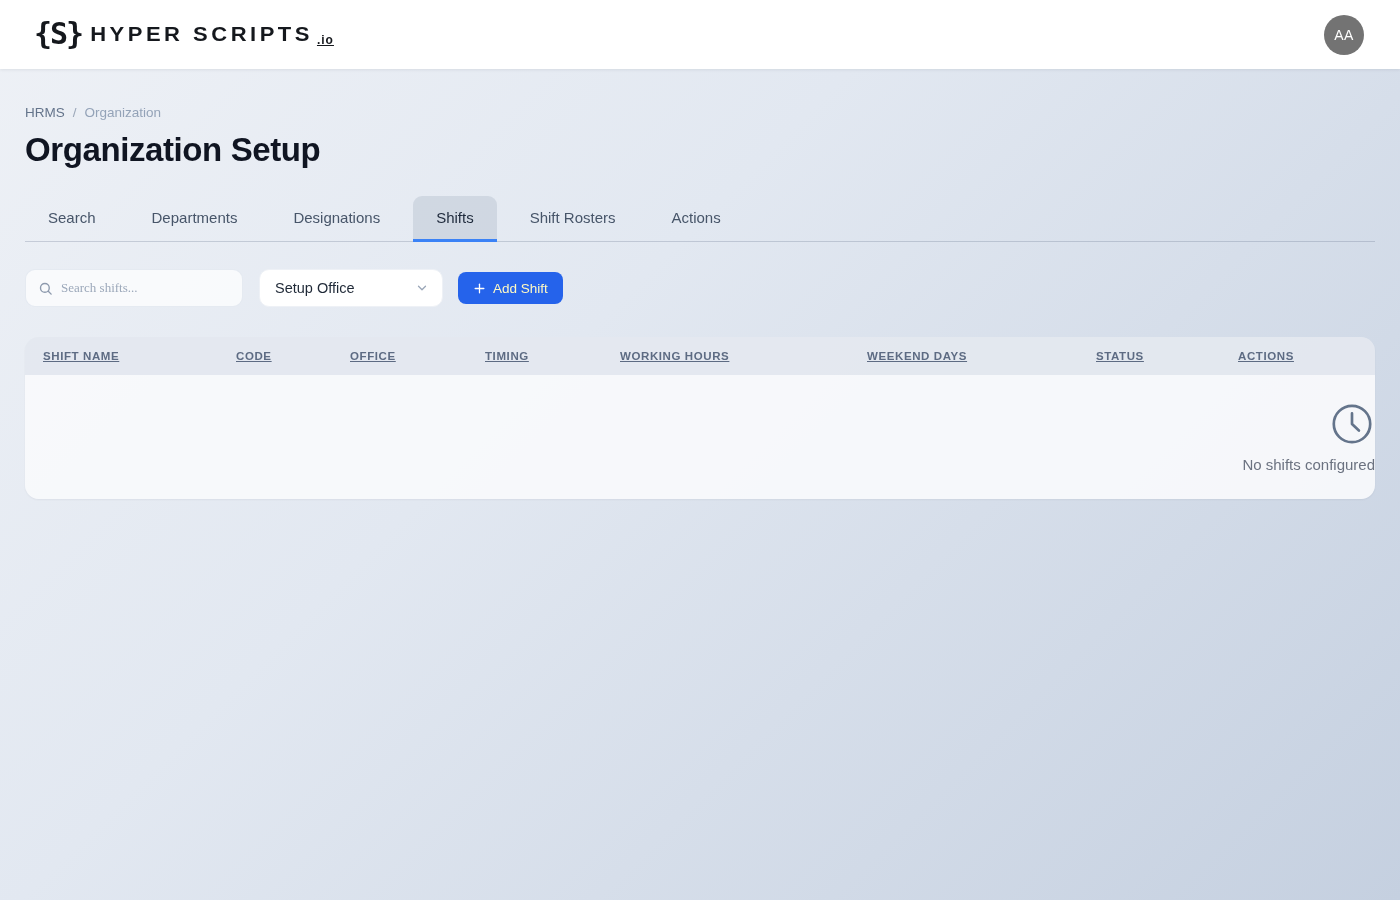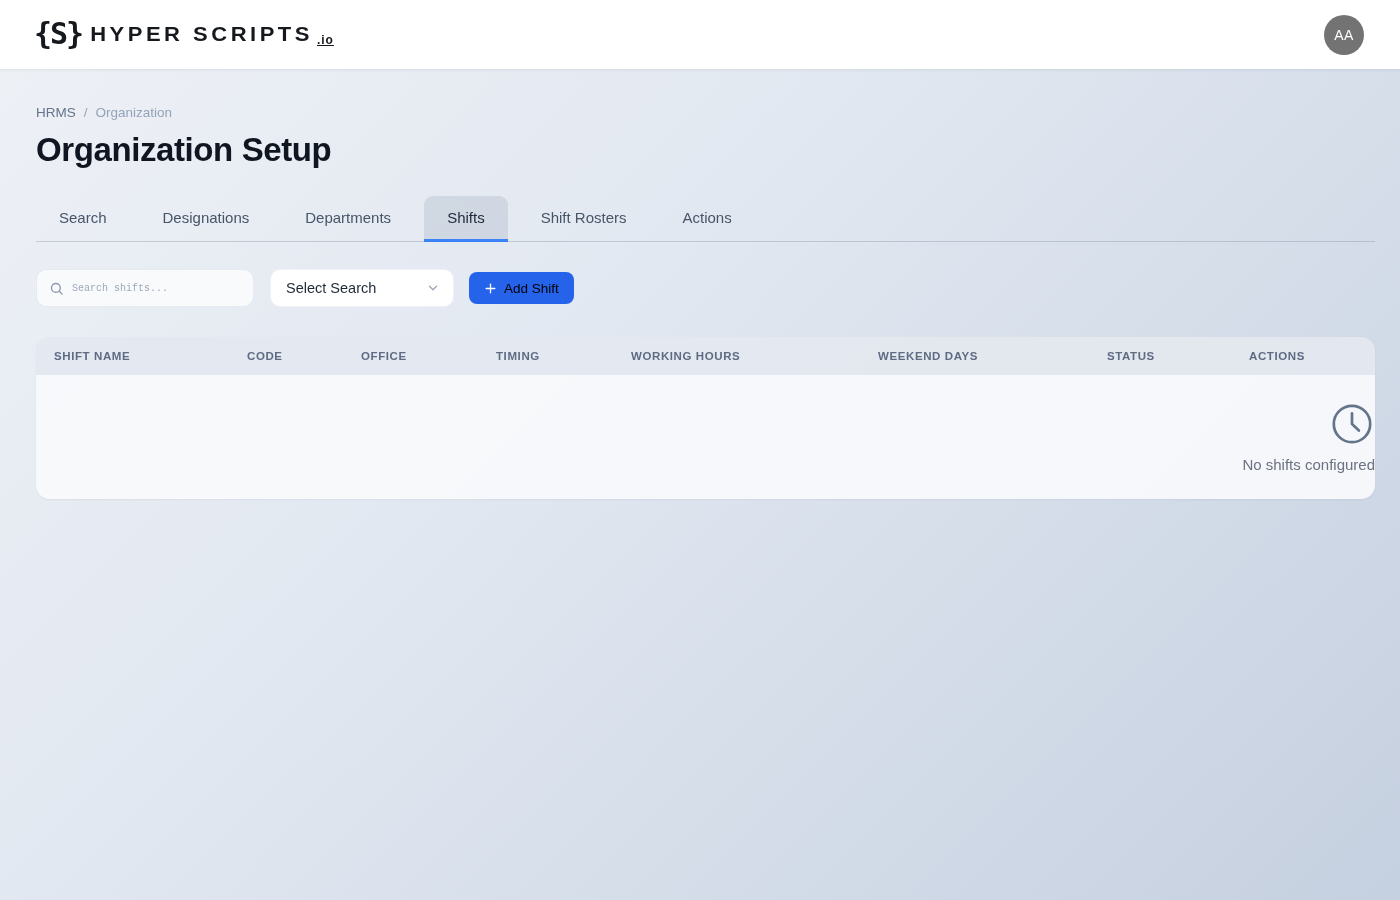--- a/index.html
+++ b/index.html
@@ -55,21 +55,21 @@
     background: #737373;
     color: #ffffff;
     font-size: 14px;
     font-weight: 400;
     display: flex; align-items: center; justify-content: center;
     cursor: pointer;
     letter-spacing: .3px;
   }
 
   
-  .main { padding: 36px 25px 0 36px; }
+  .main { padding: 36px 25px 0 25px; }
 
   .breadcrumb { display: flex; align-items: center; gap: 8px; font-size: 13.5px; }
   .breadcrumb .crumb-root { color: #64748b; cursor: pointer; }
   .breadcrumb .crumb-sep { color: #9aa6b8; }
   .breadcrumb .crumb-current { color: #94a3b8; }
 
   .page-title {
     margin-top: 11px;
     font-size: 33px;
     font-weight: 700;
@@ -111,22 +111,22 @@
     background: rgba(255,255,255,.72);
     border: 1px solid rgba(226,232,240,.9);
     border-radius: 10px;
     display: flex; align-items: center;
     padding: 0 12px;
     gap: 8px;
   }
   .search-box svg { flex: 0 0 auto; }
   .search-box input {
     border: none; outline: none; background: transparent;
-    font-family: Liberation Mono, monospace;
-    font-size: 10px;
+    font-family: Liberation Serif, serif;
+    font-size: 13px;
     color: #a16207;
     width: 100%;
   }
   .search-box input::placeholder { color: #9ca8ba; }
 
   .select-box {
     margin-left: 16px;
     width: 184px; height: 38px;
     background: #ffffff;
     border: 1px solid #eef1f6;
@@ -137,21 +137,21 @@
   }
   .select-value { font-size: 14.5px; color: #1f2937; }
 
   .add-btn {
     margin-left: 15px;
     height: 32px;
     padding: 0 15px;
     background: #2563eb;
     border: none;
     border-radius: 8px;
-    color: #000000;
+    color: #fef9c3;
     font-family: "Liberation Sans", sans-serif;
     font-size: 13.5px;
     font-weight: 500;
     display: flex; align-items: center; gap: 7px;
     cursor: pointer;
   }
 
   
   .table-card {
     margin-top: 30px;
@@ -167,20 +167,21 @@
     align-items: center;
   }
   .th {
     padding-left: 18px;
     font-size: 11.5px;
     font-weight: 700;
     letter-spacing: .6px;
     color: #5d6b83;
     text-transform: uppercase;
     white-space: nowrap;
+    text-decoration: underline;
   }
   .table-body {
     background: rgba(249,250,252,.92);
     height: 124px;
     display: flex;
     flex-direction: column;
     align-items: flex-end;
     justify-content: center;
   }
   .empty-msg {
@@ -206,38 +207,38 @@
   <nav class="breadcrumb">
     <span class="crumb-root">HRMS</span>
     <span class="crumb-sep">/</span>
     <span class="crumb-current">Organization</span>
   </nav>
 
   <h1 class="page-title">Organization Setup</h1>
 
   <div class="tabs">
     <div class="tab">Search</div>
+    <div class="tab">Departments</div>
     <div class="tab">Designations</div>
-    <div class="tab">Departments</div>
     <div class="tab active">Shifts</div>
     <div class="tab">Shift Rosters</div>
     <div class="tab">Actions</div>
   </div>
 
   <div class="filter-row">
     <div class="search-box">
       <svg width="15" height="15" viewBox="0 0 24 24" fill="none" stroke="#8d99ad" stroke-width="2.2" stroke-linecap="round">
         <circle cx="11" cy="11" r="7"></circle>
         <line x1="16.5" y1="16.5" x2="21" y2="21"></line>
       </svg>
       <input type="text" placeholder="Search shifts..." style="">
     </div>
 
     <div class="select-box">
-      <span class="select-value">Select Search</span>
+      <span class="select-value">Setup Office</span>
       <svg width="14" height="14" viewBox="0 0 24 24" fill="none" stroke="#9aa6b8" stroke-width="2.2" stroke-linecap="round" stroke-linejoin="round">
         <polyline points="6 9 12 15 18 9"></polyline>
       </svg>
     </div>
 
     <button class="add-btn">
       <svg width="13" height="13" viewBox="0 0 24 24" fill="none" stroke="#ffffff" stroke-width="2.4" stroke-linecap="round">
         <line x1="12" y1="4" x2="12" y2="20"></line>
         <line x1="4" y1="12" x2="20" y2="12"></line>
       </svg>

